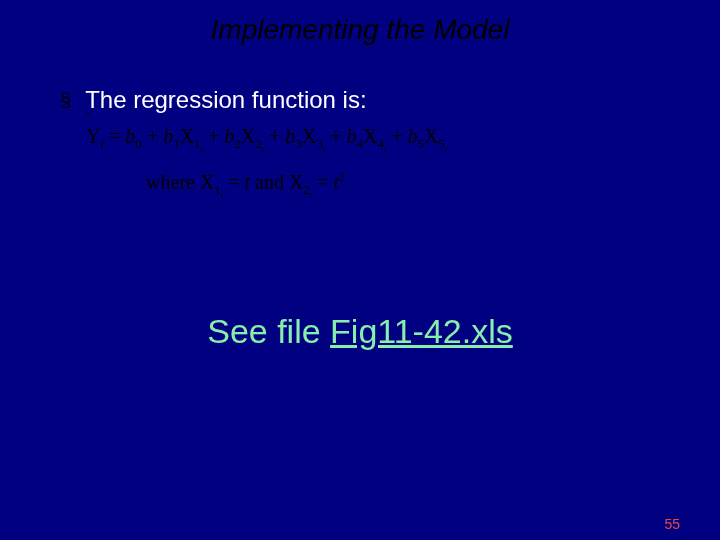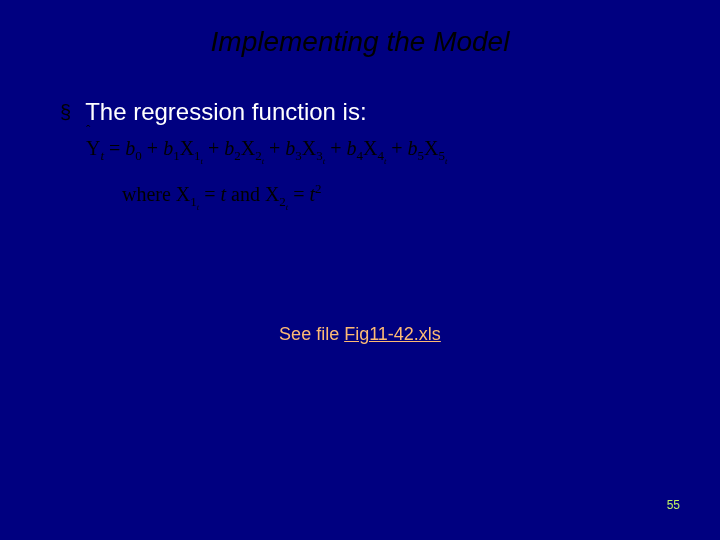--- a/index.html
+++ b/index.html
@@ -10,21 +10,21 @@
     font-family: Arial, Helvetica, sans-serif;
     position: relative;
     overflow: hidden;
   }
   .title {
     text-align: center;
     color: #000000;
     font-style: italic;
     font-size: 28px;
     font-weight: 400;
-    padding-top: 26px;
+    padding-top: 14px;
   }
   .content {
     padding: 40px 60px 0 60px;
   }
   .bullet-line {
     display: flex;
     align-items: flex-start;
     color: #ffffff;
     font-size: 24px;
   }
@@ -41,55 +41,55 @@
   }
   .equation-block {
     color: #000000;
     font-family: "Times New Roman", Times, serif;
     font-size: 20px;
     margin-left: 26px;
     margin-top: 6px;
     line-height: 1.6;
   }
   .equation-block .line1 { white-space: nowrap; }
-  .equation-block .line2 { margin-top: 10px; margin-left: 36px; white-space: nowrap; }
+  .equation-block .line2 { margin-top: 10px; margin-left: 60px; white-space: nowrap; }
   sub { font-size: 0.65em; vertical-align: sub; }
   sup { font-size: 0.65em; vertical-align: super; }
   .yhat { position: relative; display: inline-block; }
   .yhat .hat {
     position: absolute;
     top: -12px;
     left: 0;
     font-size: 13px;
   }
   .see-file {
-    color: #fdba74;
-    font-size: 18px;
+    color: #86efac;
+    font-size: 34px;
     text-align: center;
     margin-top: 110px;
   }
   .see-file .link {
     text-decoration: underline;
   }
   .footer {
     position: absolute;
     bottom: 4px;
     left: 0;
     width: 720px;
     text-align: center;
     color: #ffffff;
     font-size: 13px;
     line-height: 1.2;
   }
   .page-num {
     position: absolute;
-    bottom: 28px;
+    bottom: 8px;
     right: 40px;
-    color: #bef264;
-    font-size: 12px;
+    color: #ef4444;
+    font-size: 14px;
   }
 </style>
 </head>
 <body>
 
 <div class="title">Implementing the Model</div>
 
 <div class="content">
   <div class="bullet-line">
     <span class="bullet">§</span>

